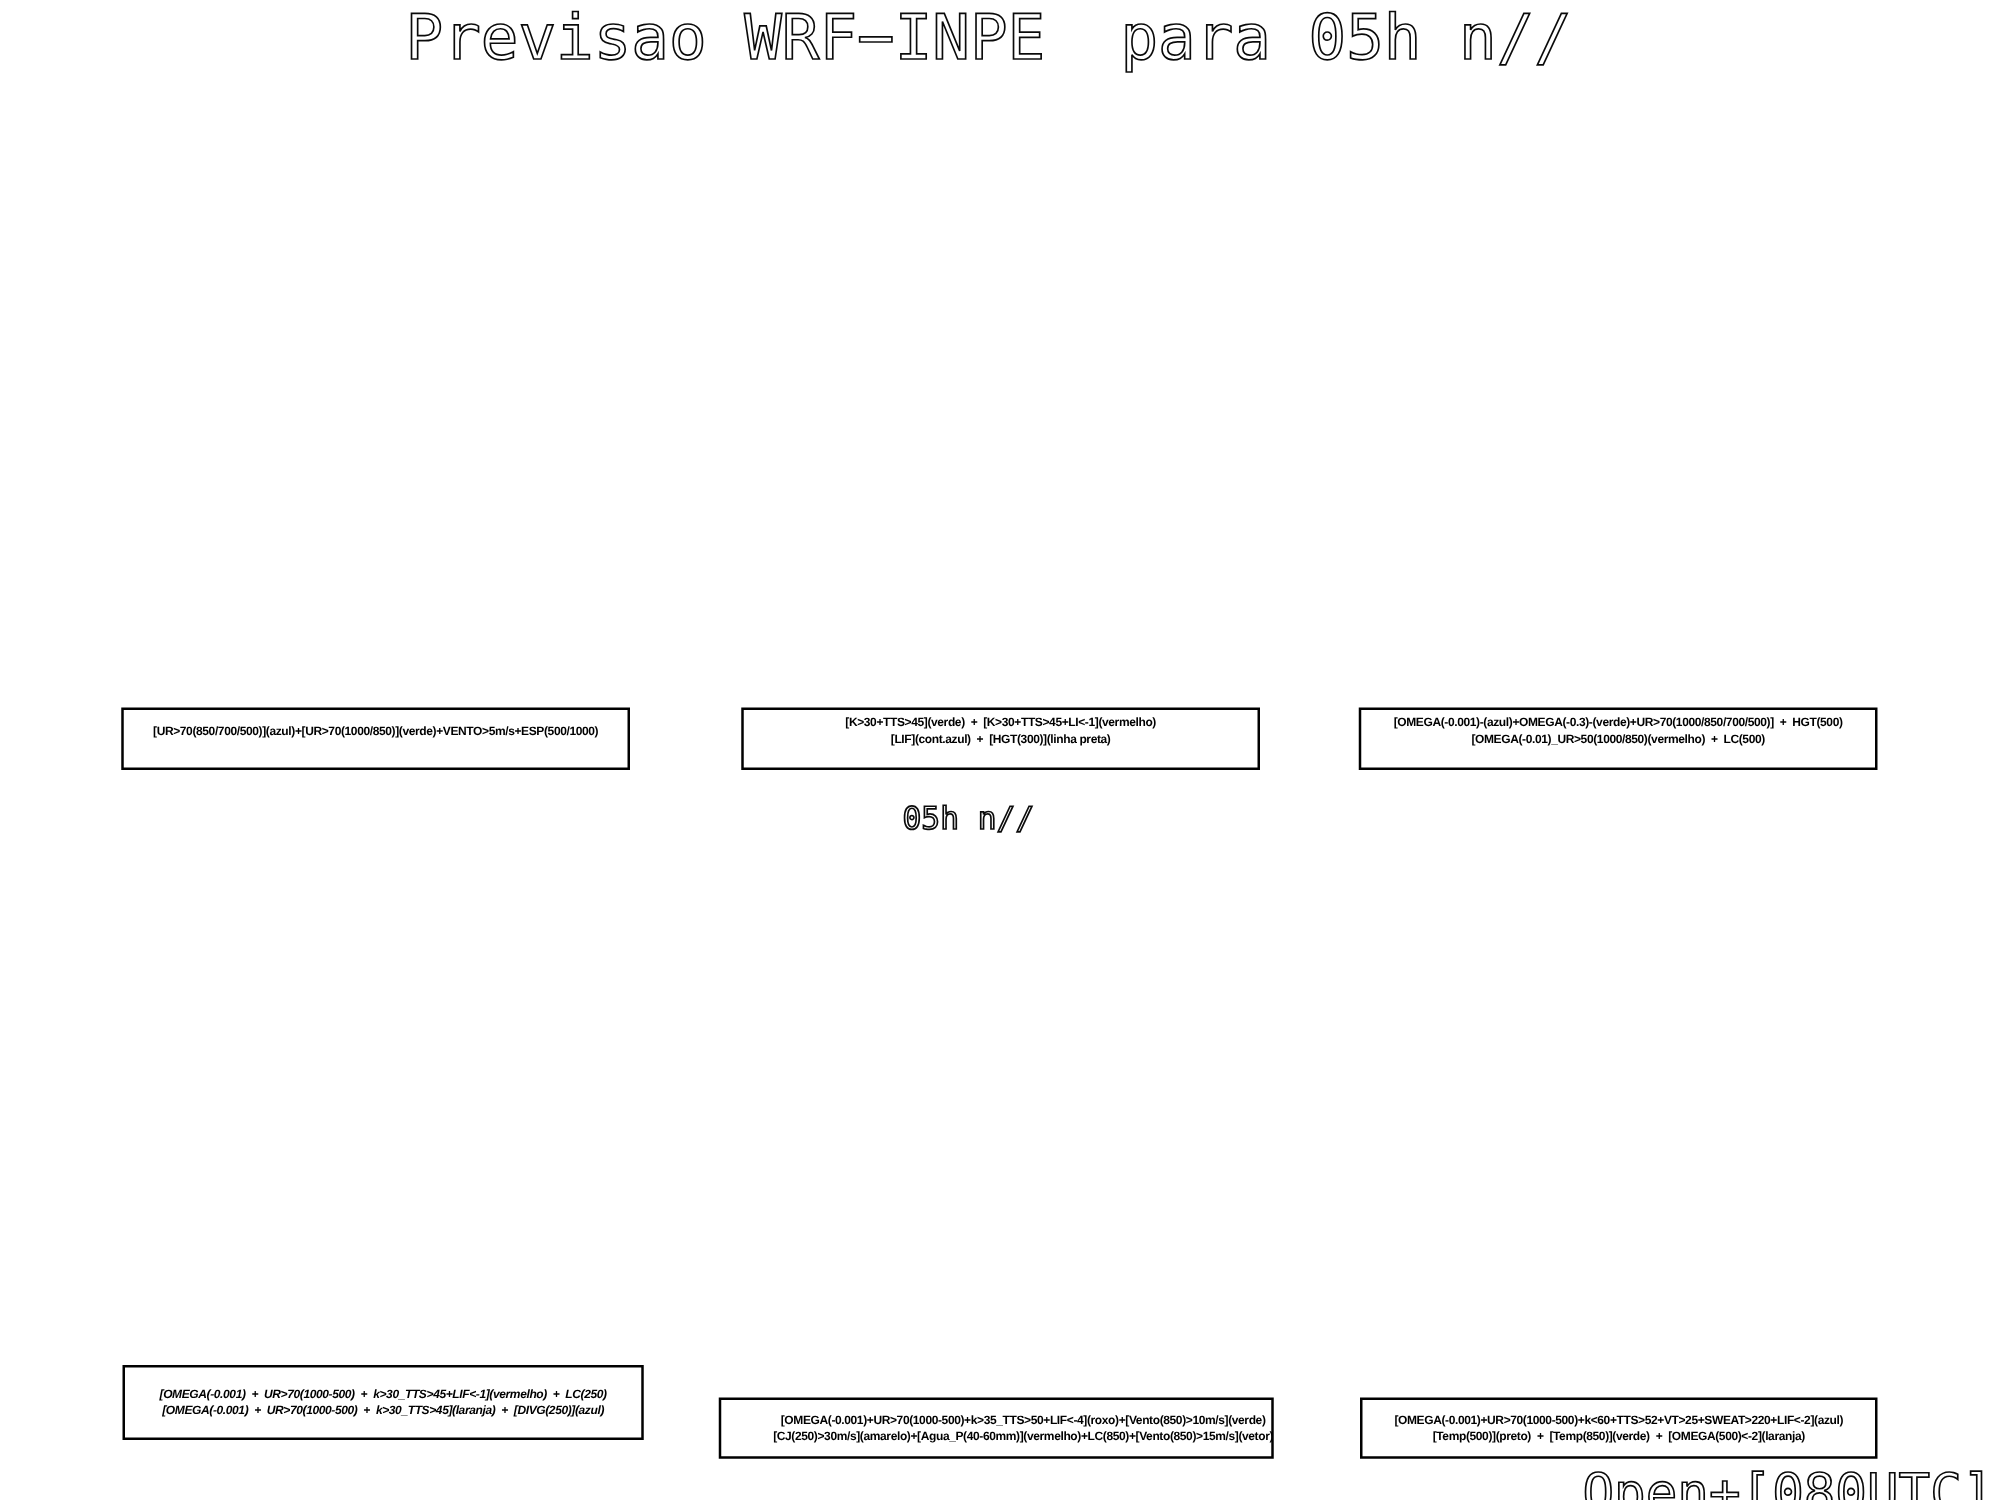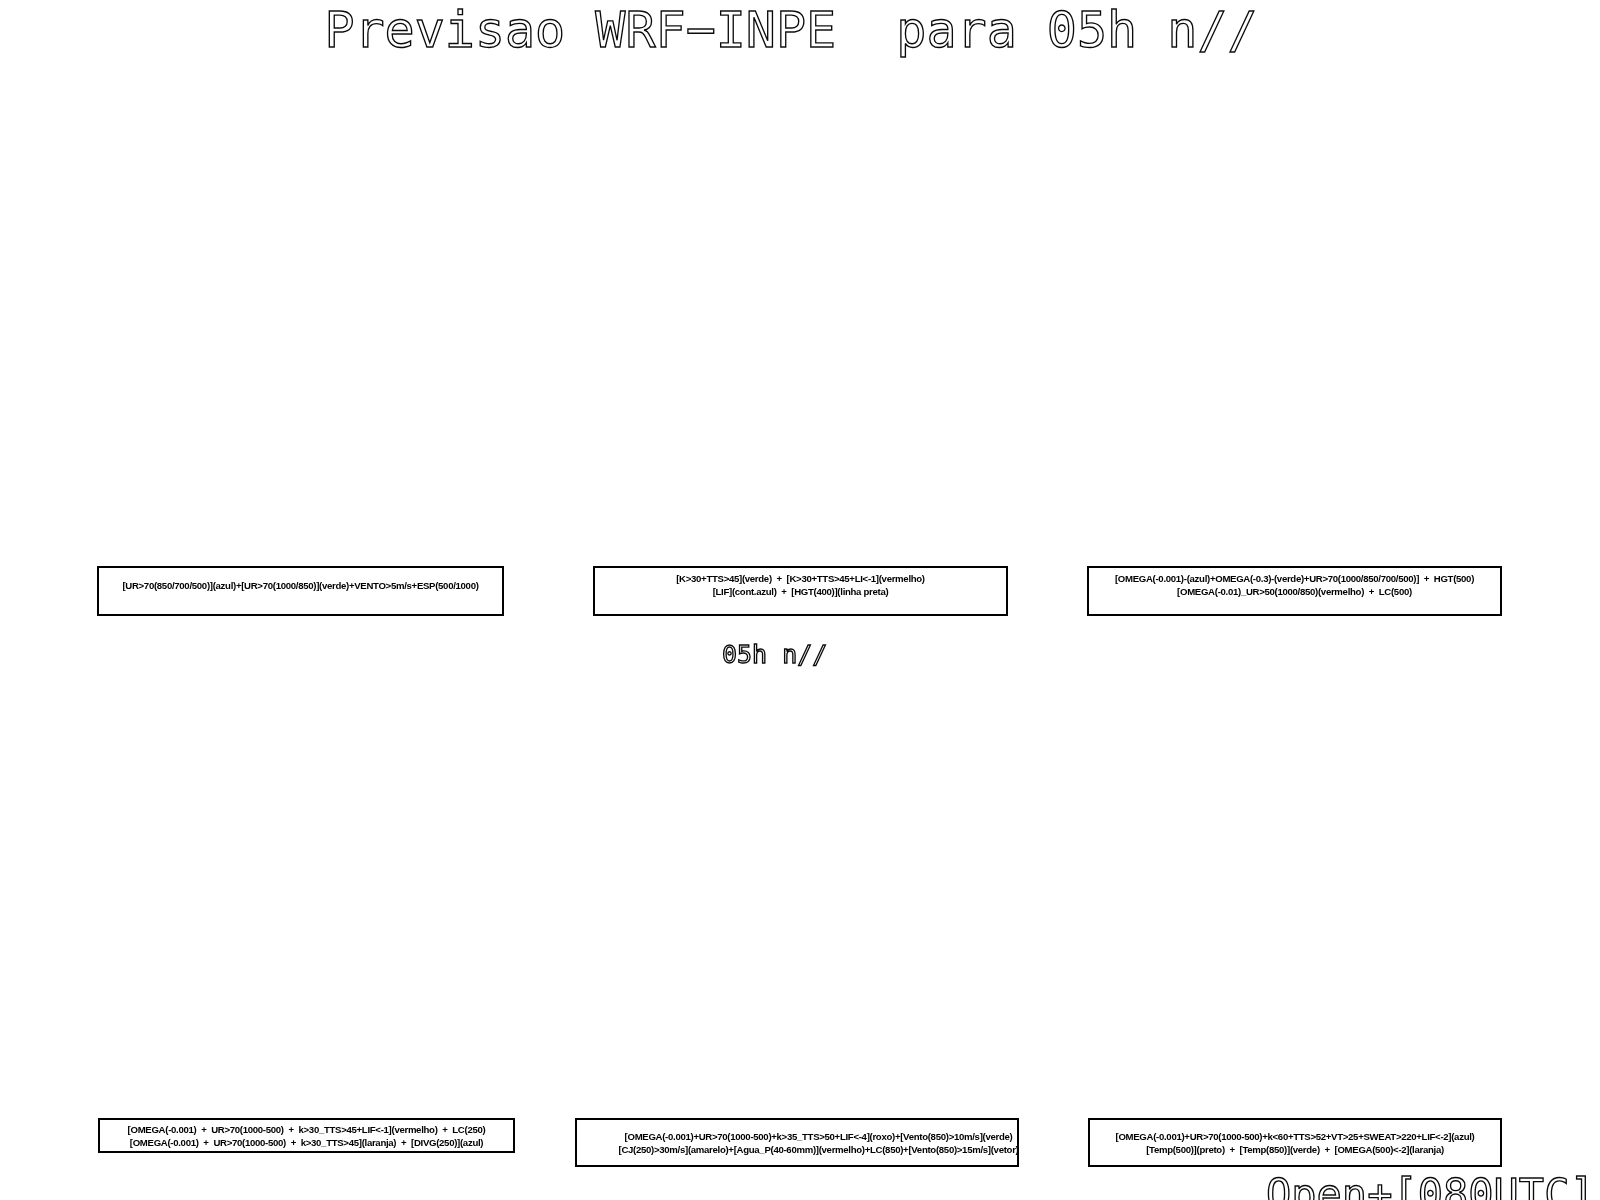--- a/index.html
+++ b/index.html
@@ -46,36 +46,36 @@
     font-size: 9.6px;
     letter-spacing: -0.3px;
     line-height: 13px;
     white-space: pre;
     color: #000000;
     text-align: center;
   }
   .b1 { left: 97px;   top: 566px;  width: 407px; height: 50px; }
   .b2 { left: 593px;  top: 566px;  width: 415px; height: 50px; }
   .b3 { left: 1087px; top: 566px;  width: 415px; height: 50px; }
-  .b4 { left: 98px;   top: 1118px; width: 417px; height: 35px; }
+  .b4 { left: 98px;   top: 1092px; width: 417px; height: 60px; font-style: italic; }
   .b5 { left: 575px;  top: 1118px; width: 444px; height: 49px; padding-left: 43px; }
   .b6 { left: 1088px; top: 1118px; width: 414px; height: 49px; }
 </style>
 </head>
 <body>
 
 <div class="plotter title">Previsao WRF−INPE  para 05h n//</div>
 
 <div class="legend-box row-top b1">
   <div class="legend-line">[UR&gt;70(850/700/500)](azul)+[UR&gt;70(1000/850)](verde)+VENTO&gt;5m/s+ESP(500/1000)</div>
 </div>
 
 <div class="legend-box row-top b2">
   <div class="legend-line">[K&gt;30+TTS&gt;45](verde)  +  [K&gt;30+TTS&gt;45+LI&lt;-1](vermelho)</div>
-  <div class="legend-line">[LIF](cont.azul)  +  [HGT(400)](linha preta)</div>
+  <div class="legend-line">[LIF](cont.azul)  +  [HGT(300)](linha preta)</div>
 </div>
 
 <div class="legend-box row-top b3">
   <div class="legend-line">[OMEGA(-0.001)-(azul)+OMEGA(-0.3)-(verde)+UR&gt;70(1000/850/700/500)]  +  HGT(500)</div>
   <div class="legend-line">[OMEGA(-0.01)_UR&gt;50(1000/850)(vermelho)  +  LC(500)</div>
 </div>
 
 <div class="plotter mid-label">05h n//</div>
 
 <div class="legend-box b4">

